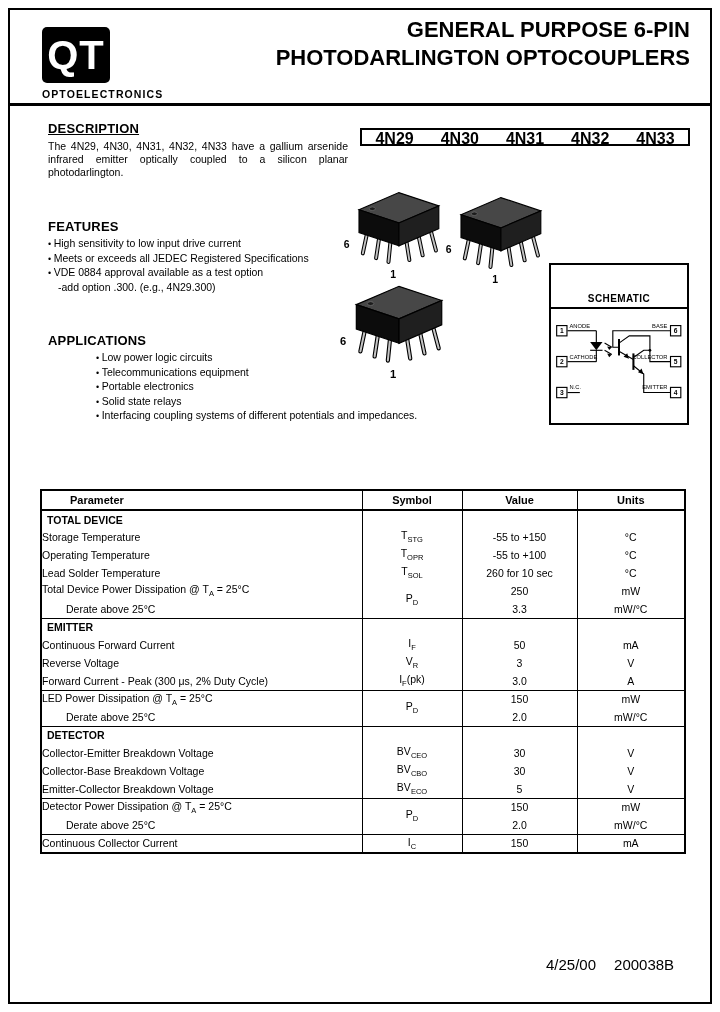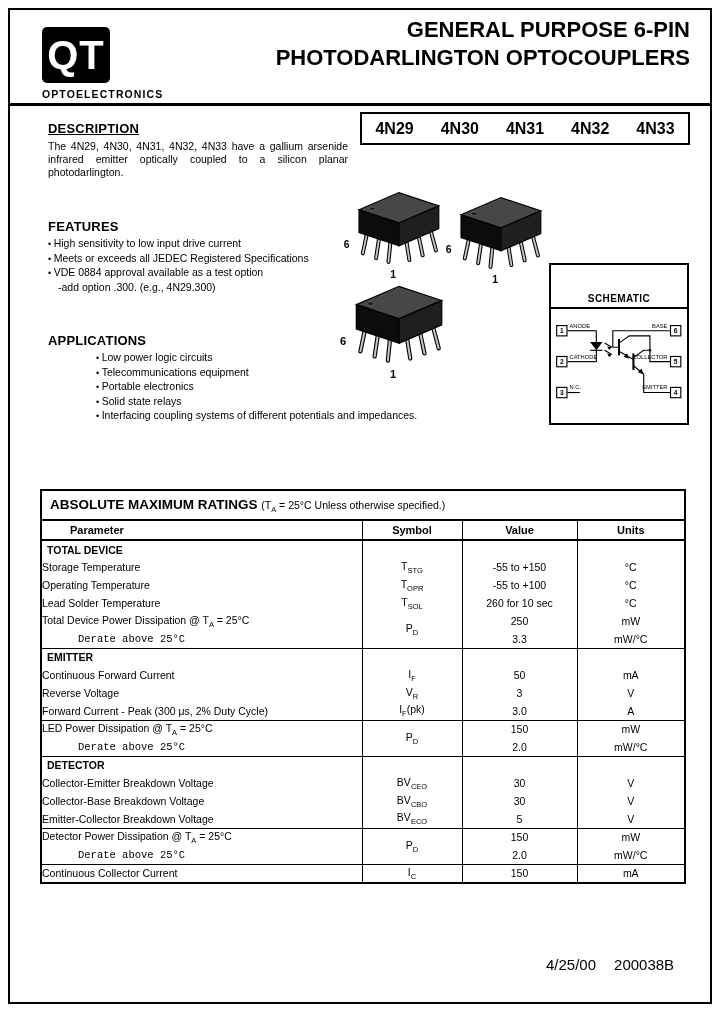--- a/index.html
+++ b/index.html
@@ -17,22 +17,22 @@
   .brand { position:absolute; left:42px; top:88px; font-size:10.5px; font-weight:bold; letter-spacing:1.1px; }
   .doc-title { position:absolute; right:30px; top:16px; text-align:right;
                font-size:22px; font-weight:bold; line-height:28px; }
   .hr { position:absolute; left:10px; right:10px; top:103px; height:3px; background:#000; }
 
   .sec-head { position:absolute; font-size:13px; font-weight:bold; letter-spacing:.2px; }
   #desc-head { left:48px; top:121px;text-decoration:underline; }
   .desc-body { position:absolute; left:48px; top:140px; width:300px;
                font-size:10.5px; line-height:13px; text-align:justify; }
 
-  .pn-box { position:absolute; left:360px; top:112px; width:330px; height:33px;
-            border:2px solid #000; display:flex; align-items:center; }
+  .pn-box { position:absolute; left:360px; top:128px; width:330px; height:18px;
+            border:2px solid #000; display:flex; align-items:flex-start; }
   .pn-box div { flex:1; text-align:center; font-weight:bold; font-size:16px; }
 
   #feat-head { left:48px; top:219px; }
   #features-list { position:absolute; left:48px; top:237px; width:320px; }
   #app-head  { left:48px; top:333px; }
   #applications-list { position:absolute; left:48px; top:351px; width:348px;margin-left:48px; }
   .li { font-size:10.5px; line-height:13.5px; }
   .li.cont { padding-left:10px; }
   .blt { font-size:9px; }
 
@@ -46,21 +46,21 @@
   .ratings { position:absolute; left:40px; top:489px; width:646px; border:2px solid #000; background:#fff; }
   .ratings-title { padding:6px 8px 5px; border-bottom:2px solid #000; font-size:13.5px; font-weight:bold; }
   .ratings-title .note { font-weight:normal; font-size:10.5px; }
   table { width:100%; border-collapse:collapse; table-layout:fixed; }
   th { font-size:11px; font-weight:bold; height:19px; border-bottom:2px solid #000; text-align:center; }
   th.c-param { text-align:left; padding-left:28px; }
   td { height:18px; font-size:10.5px; padding:0; vertical-align:middle; }
   .c-sym,.c-val,.c-unit { border-left:1.5px solid #000; text-align:center; }
   td.c-param { }
   td.c-param.sec { padding-left:5px; font-weight:bold; }
-  td.c-param.ind { padding-left:36px;font-family:Liberation Mono, monospace; }
+  td.c-param.ind { padding-left:24px; }
   tr.line td { border-top:1.5px solid #000; }
   sub { font-size:7.5px; }
 
   .footer { position:absolute; left:546px; top:956px; font-size:15px; display:flex; gap:18px; }
 </style>
 </head>
 <body>
 
 <div class="frame"></div>
 
@@ -185,24 +185,20 @@
       <text x="18" y="48">CATHODE</text>
       <text x="18" y="78">N.C.</text>
       <text x="113" y="18" text-anchor="end">BASE</text>
       <text x="113" y="48" text-anchor="end">COLLECTOR</text>
       <text x="113" y="78" text-anchor="end">EMITTER</text>
     </g>
   </svg>
 </div>
 
 <div class="ratings">
-  <div class="ratings-title">
-    <span>ABSOLUTE MAXIMUM RATINGS</span>
-    <span class="note">(T<sub>A</sub> = 25°C Unless otherwise specified.)</span>
-  </div>
   <table>
     <colgroup>
         <col style="width:320px">
         <col style="width:100px">
         <col style="width:115px">
         <col>
       </colgroup>
     <thead>
       <tr>
         <th class="c-param">Parameter</th>

